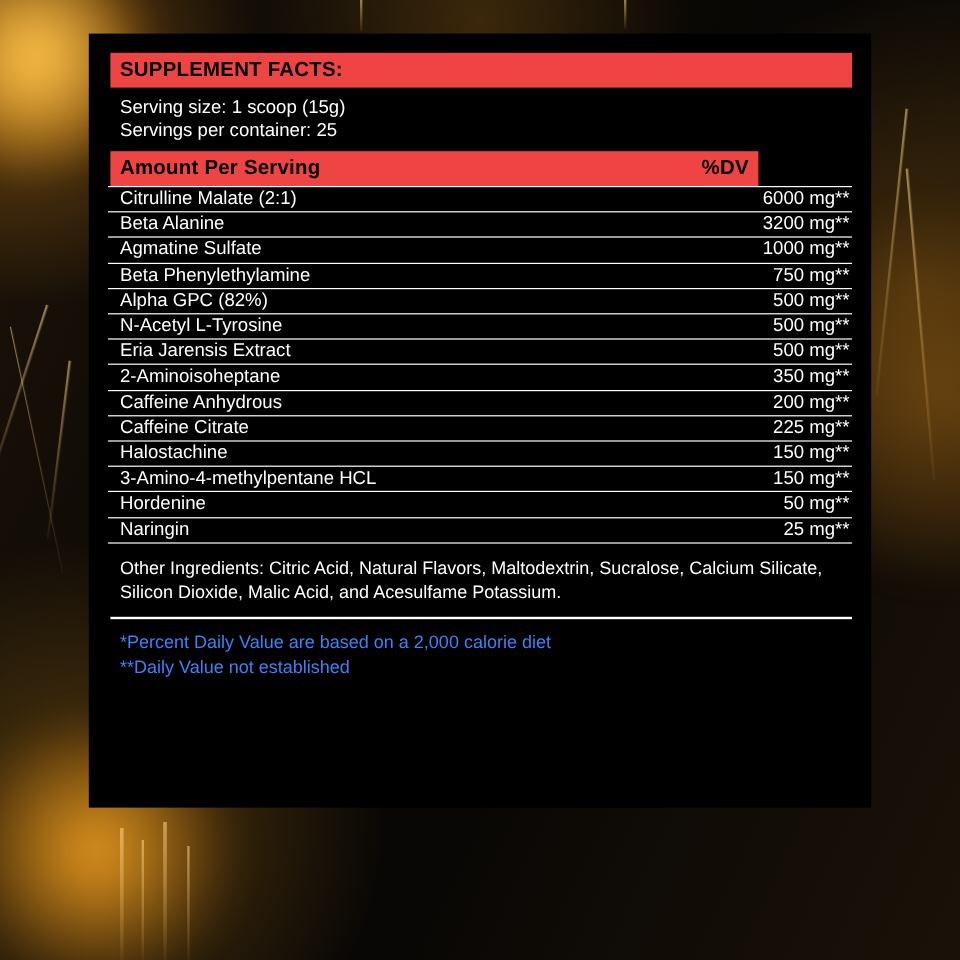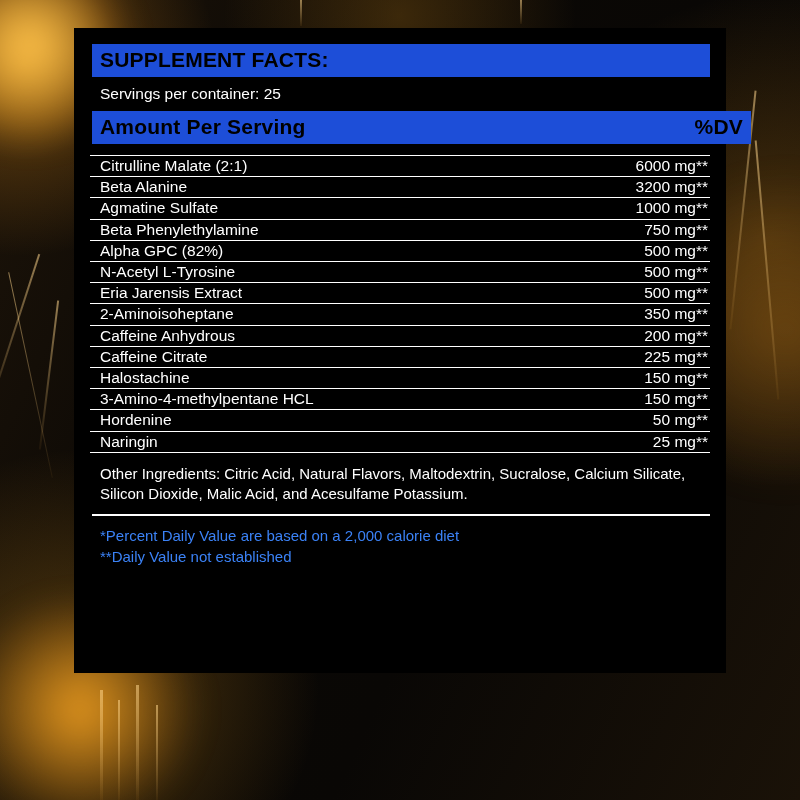--- a/index.html
+++ b/index.html
@@ -46,51 +46,51 @@
     left: 74px;
     top: 28px;
     width: 652px;
     height: 645px;
     background: #000000;
     box-sizing: border-box;
     padding: 14px 16px 0 16px;
   }
 
   .bar {
-    background: #1d4ed8;
+    background: #ef4444;
     color: #000000;
     font-weight: bold;
-    font-size: 21px;
+    font-size: 17px;
     letter-spacing: 0.2px;
     padding: 4px 8px 5px 8px;
     box-sizing: border-box;
     display: flex;
     justify-content: space-between;
     align-items: flex-start;
   }
   #facts-title-bar { width: 618px; margin: 2px 0 0 2px; }
-  #amount-bar { width: 659px; margin: 2px 0 0 2px; }
+  #amount-bar { width: 540px; margin: 2px 0 0 2px; }
 
   .serving-block {
     color: #ffffff;
     font-size: 15.5px;
     line-height: 19px;
     padding: 7px 0 6px 10px;
   }
 
   .rule {
     height: 1px;
     background: #ffffff;
     margin: 0 2px;
     width: 618px;
   }
   .rule.thick { height: 2px; }
 
   #ing-list {
-    margin-top: 11px;
+    margin-top: 0;
     text-align: right;
   }
   .ing-row {
     display: flex;
     justify-content: space-between;
     align-items: baseline;
     color: #ffffff;
     font-size: 15.5px;
     line-height: 20.2px;
     padding: 0 2px 0 10px;
@@ -136,20 +136,21 @@
   <div class="bg-streak" style="left:300px; top:0px; width:2px; height:26px;"></div>
   <div class="bg-streak" style="left:520px; top:0px; width:2px; height:24px;"></div>
 
   <div id="panel">
 
     <div class="bar" id="facts-title-bar">
       <span>SUPPLEMENT FACTS:</span>
     </div>
 
     <div class="serving-block">
+      <div>Serving size: 1 scoop (15g)</div>
       <div>Servings per container: 25</div>
     </div>
 
     <div class="bar" id="amount-bar">
       <span>Amount Per Serving</span>
       <span>%DV</span>
     </div>
 
     <div id="ing-list">
       <div class="ing-row">

